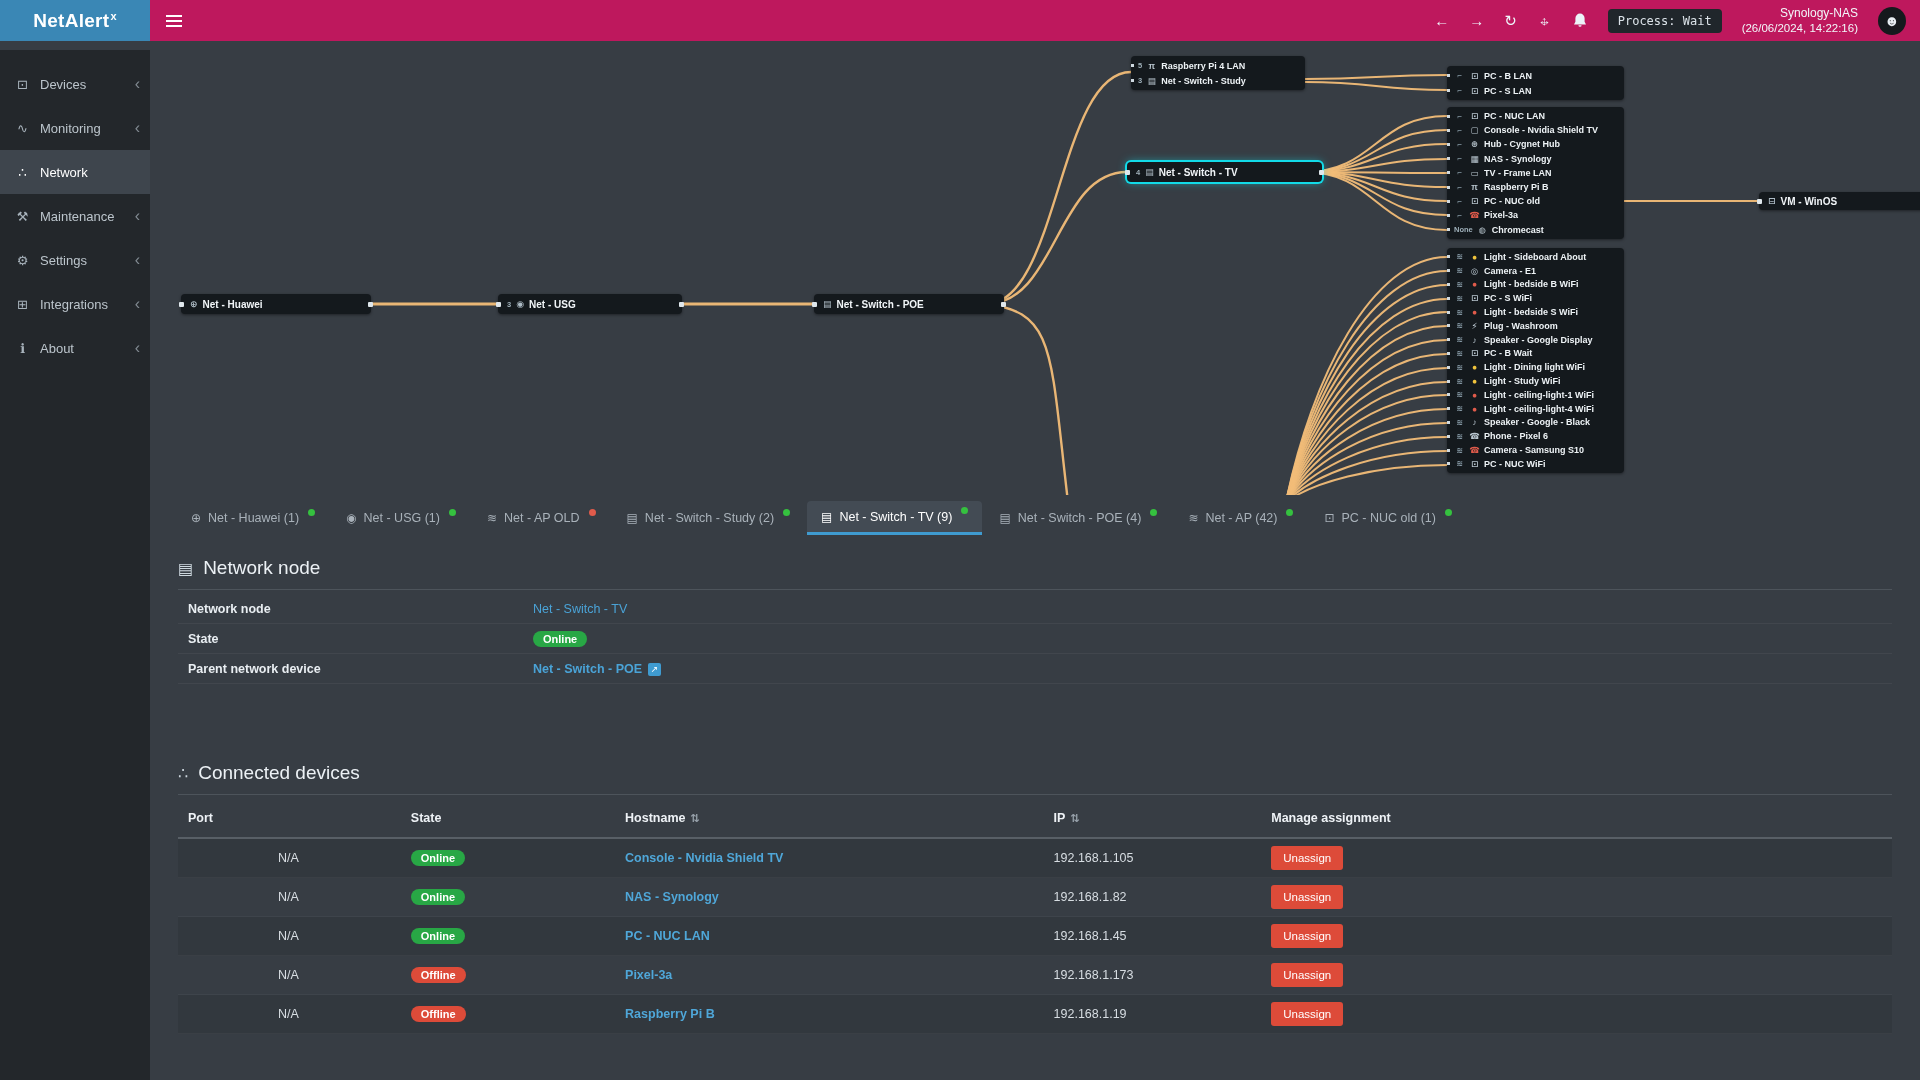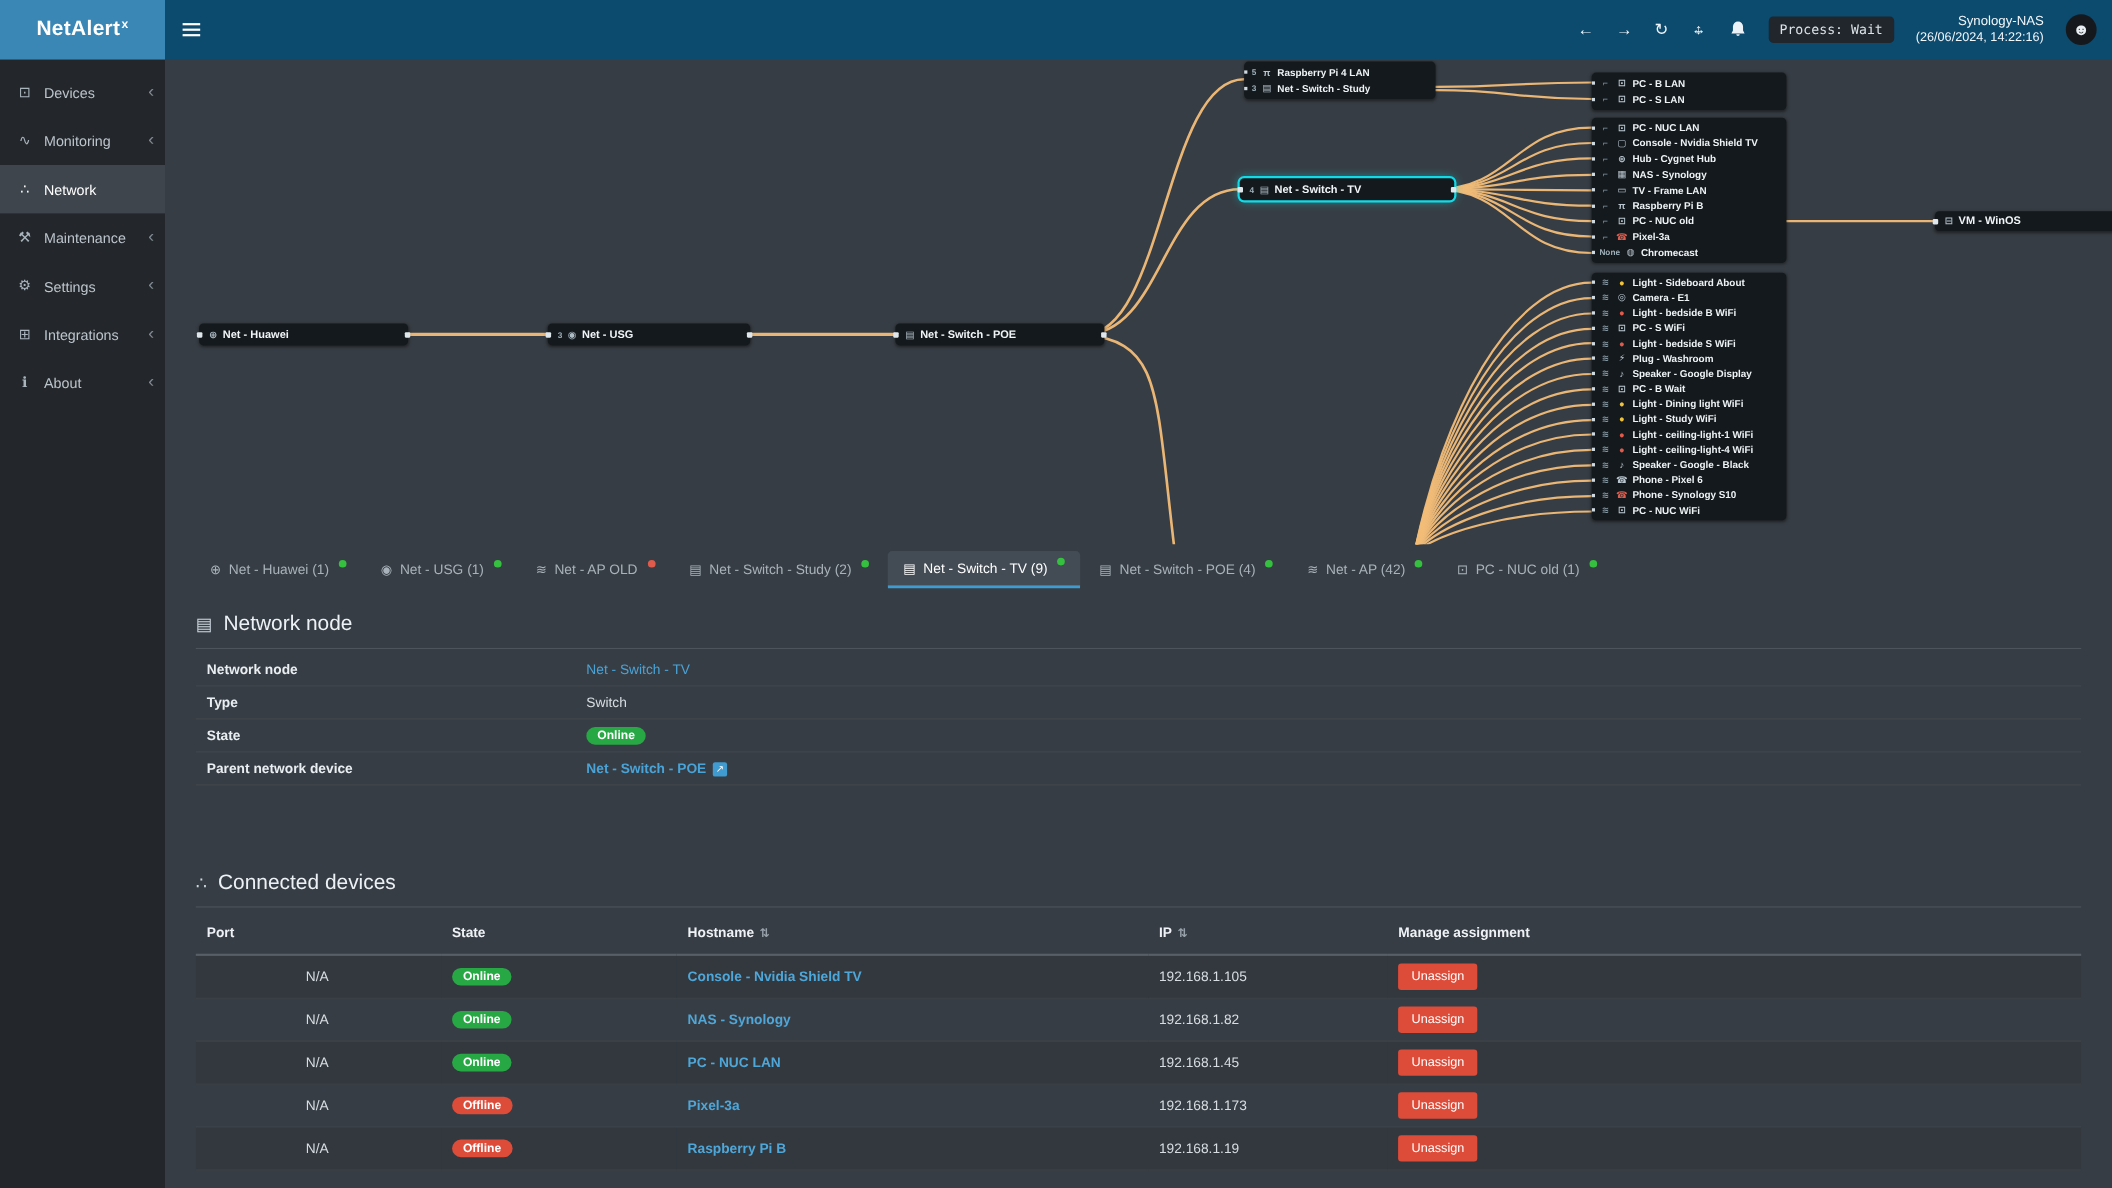--- a/index.html
+++ b/index.html
@@ -1,18 +1,18 @@
 <!DOCTYPE html>
 <html><head>
 <meta charset="utf-8">
 <style>
   html,body{margin:0;padding:0;width:1920px;height:1080px;overflow:hidden;
     background:#373d44;font-family:"Liberation Sans","DejaVu Sans",sans-serif;}
   
-  .topbar{position:fixed;left:0;top:0;right:0;height:54px;background:#0c4a6e;
+  .topbar{position:fixed;left:0;top:0;right:0;height:41px;background:#be185d;
     display:flex;align-items:stretch;z-index:50;color:#fff;}
   .logo{width:150px;background:#3a87b5;display:flex;align-items:center;justify-content:center;
     font-size:19px;font-weight:bold;letter-spacing:.3px;cursor:pointer;}
   .logo sup{font-size:11px;position:relative;top:-5px;margin-left:1px;}
   .hamburger{width:48px;display:flex;flex-direction:column;justify-content:center;align-items:center;gap:3px;cursor:pointer;}
   .hamburger span{width:16px;height:2px;background:#fff;display:block;}
   .tb-right{margin-left:auto;display:flex;align-items:center;gap:20px;padding-right:14px;}
   .tb-ico{font-size:15px;color:#eef5fa;cursor:pointer;line-height:1;}
   .move{position:relative;width:15px;height:16px;display:inline-block;}
   .move span{position:absolute;left:0;top:0;width:100%;text-align:center;line-height:16px;font-size:13px;}
@@ -359,21 +359,21 @@
             <span class="t-rlbl">Speaker - Google - Black</span>
           </div>
           <div class="trow" style="height: 13.8px;">
             <span class="t-conn">≋</span>
             <span class="t-dico">☎</span>
             <span class="t-rlbl">Phone - Pixel 6</span>
           </div>
           <div class="trow" style="height: 13.8px;">
             <span class="t-conn">≋</span>
             <span class="t-dico" style="color: rgb(224, 91, 75);">☎</span>
-            <span class="t-rlbl">Phone - Synology S10</span>
+            <span class="t-rlbl">Camera - Samsung S10</span>
           </div>
           <div class="trow" style="height: 13.8px;">
             <span class="t-conn">≋</span>
             <span class="t-dico">⊡</span>
             <span class="t-rlbl">PC - NUC WiFi</span>
           </div>
         </div>
       </div>
   </div>
   <div class="tabs">
@@ -422,24 +422,20 @@
     <div class="sect">
       <div class="stitle">
         <span class="s-ic">▤</span>
         <span>Network node</span>
       </div>
       <hr>
       <div>
           <div class="irow">
             <div class="ilbl">Network node</div>
             <div class="ival"><a class="lnk">Net - Switch - TV</a></div>
-          </div>
-          <div class="irow">
-            <div class="ilbl">Type</div>
-            <div class="ival"><span>Switch</span></div>
           </div>
           <div class="irow">
             <div class="ilbl">State</div>
             <div class="ival"><span class="badge" style="background: rgb(40, 167, 69);">Online</span></div>
           </div>
           <div class="irow">
             <div class="ilbl">Parent network device</div>
             <div class="ival"><a class="lnk b">Net - Switch - POE</a><span class="extbtn">↗</span></div>
           </div>
         </div>

